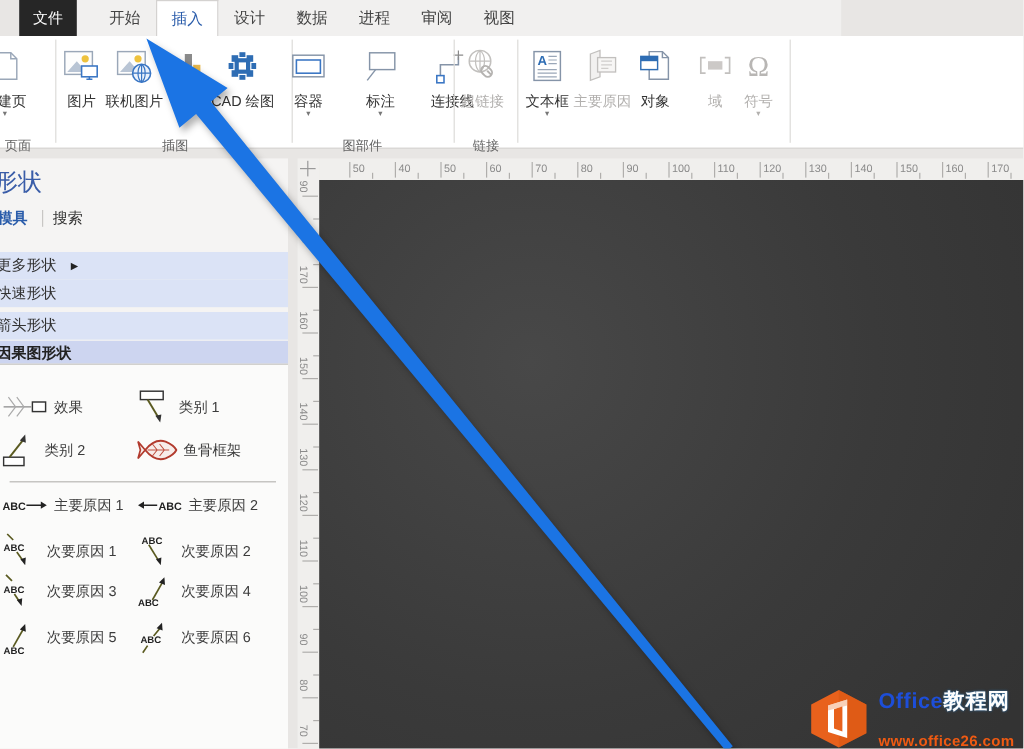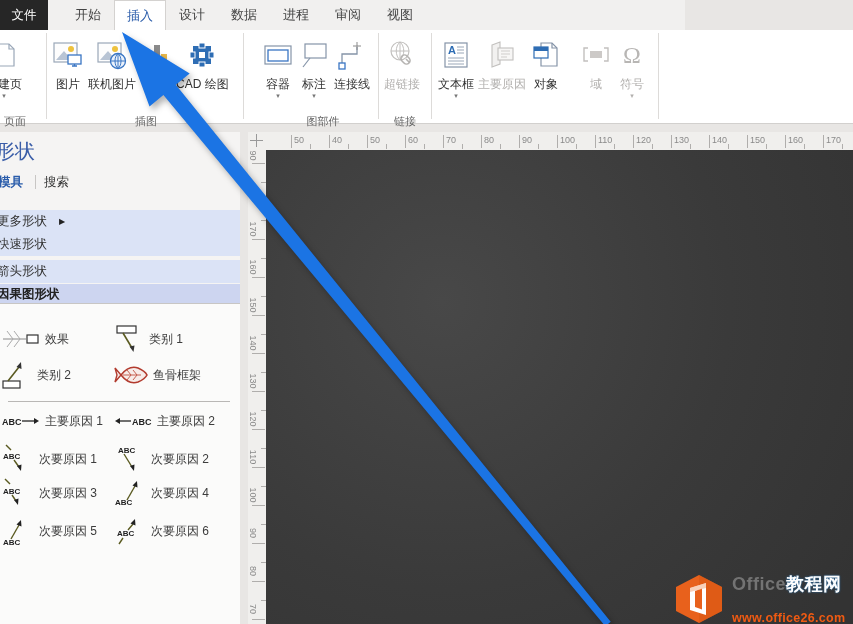--- a/index.html
+++ b/index.html
@@ -1,20 +1,20 @@
 <!DOCTYPE html>
 <html><head>
 <meta charset="utf-8">
 <style>
   html,body{margin:0;padding:0;}
   #app{position:relative;width:853px;height:624px;overflow:hidden;background:#e8e6e4;
        font-family:"Liberation Sans","DejaVu Sans",sans-serif;-webkit-font-smoothing:antialiased;}
 
   
-  .tabbar{position:absolute;left:0;top:0;width:685px;height:30px;background:#f1f0ef;display:flex;}
+  .tabbar{position:absolute;left:16px;top:0;width:685px;height:30px;background:#f1f0ef;display:flex;}
   .file-tab{width:48px;height:30px;background:#262626;color:#fff;font-size:12.5px;
             display:flex;align-items:center;justify-content:center;}
   .tab{width:52px;height:30px;font-size:13px;color:#444;display:flex;align-items:center;justify-content:center;box-sizing:border-box;}
   .tab.active{background:#fff;color:#2a5caa;border:1px solid #d4d2d0;border-bottom:none;}
 
   
   .ribbon{position:absolute;left:0;top:30px;width:853px;height:93px;background:#fff;border-bottom:1px solid #d2d0ce;}
   .grp{position:absolute;top:8px;display:flex;align-items:flex-start;}
   .glabel{position:absolute;top:76px;left:0;right:0;text-align:center;font-size:11px;color:#666;white-space:nowrap;}
   .rbtn{display:flex;flex-direction:column;align-items:center;padding:0 2px;min-width:32px;cursor:default;}
@@ -60,21 +60,21 @@
   .vm{position:absolute;right:0;width:5px;height:1px;background:#b0aeac;}
   .vl{position:absolute;left:-6px;width:22px;height:10px;line-height:10px;text-align:center;
       font-size:9px;font-weight:normal;color:#8a8a8a;font-style:normal;transform:rotate(90deg);}
   .canvas{position:absolute;left:266px;top:150px;width:587px;height:474px;
           background:radial-gradient(circle at 30% 32%,#484848,#3a3a3a 55%,#333 95%);}
 
   
   .watermark{position:absolute;left:672px;top:574px;width:181px;height:50px;display:flex;align-items:flex-start;}
   .wm-text{margin-left:6px;line-height:20px;}
   .wm-line1{font-size:18px;font-weight:bold;letter-spacing:.5px;}
-  .wm-brand{color:#737373;}
+  .wm-brand{color:#1d4ed8;}
   .wm-brand-cn{color:#fdfdfd;text-shadow:0 0 2px #2a7abf;}
   .wm-url{font-size:12.5px;font-weight:bold;color:#ef5a12;margin-top:14px;letter-spacing:.3px;}
 
   
   .arrow-overlay{position:absolute;left:0;top:0;width:853px;height:624px;pointer-events:none;z-index:60;}
 </style>
 </head>
 <body>
 
 <div id="app">
@@ -154,21 +154,21 @@
             <rect x="13" y="4" width="6" height="5" fill="#2e6db4" stroke="#fff" stroke-width="1"></rect>
             <rect x="13" y="23" width="6" height="5" fill="#2e6db4" stroke="#fff" stroke-width="1"></rect>
           </svg>
         </span>
         <span class="rlabel">CAD 绘图</span>
       </div>
       <div class="glabel">插图</div>
     </div>
     <div class="vsep" style="left:243px"></div>
 
-    <div class="grp" style="left:260px;width:126px;">
+    <div class="grp" style="left:239px;width:126px;gap:24px;">
       <div class="rbtn">
         <span class="ricon">
           <svg width="32" height="32" viewBox="0 0 32 32">
             <rect x="3" y="7" width="26" height="18" fill="#fff" stroke="#8594a8" stroke-width="1.2"></rect>
             <rect x="6" y="11" width="20" height="11" fill="none" stroke="#3a76c4" stroke-width="1.3"></rect>
           </svg>
         </span>
         <span class="rlabel">容器</span>
         <span class="rdrop">▾</span>
       </div>

